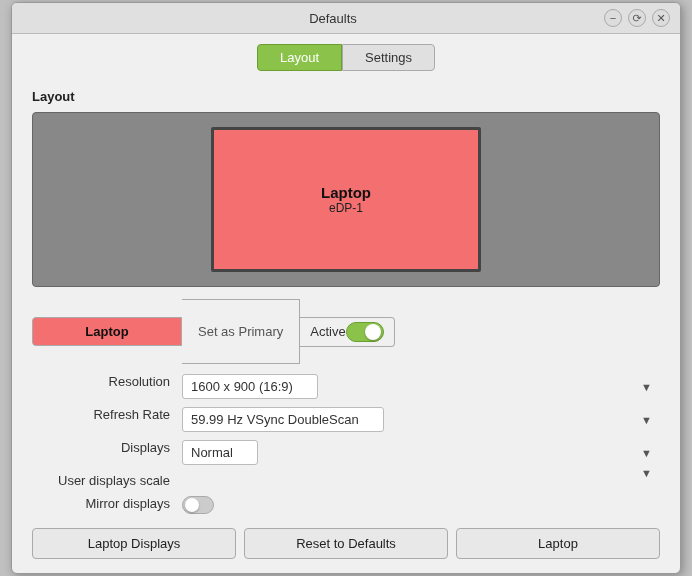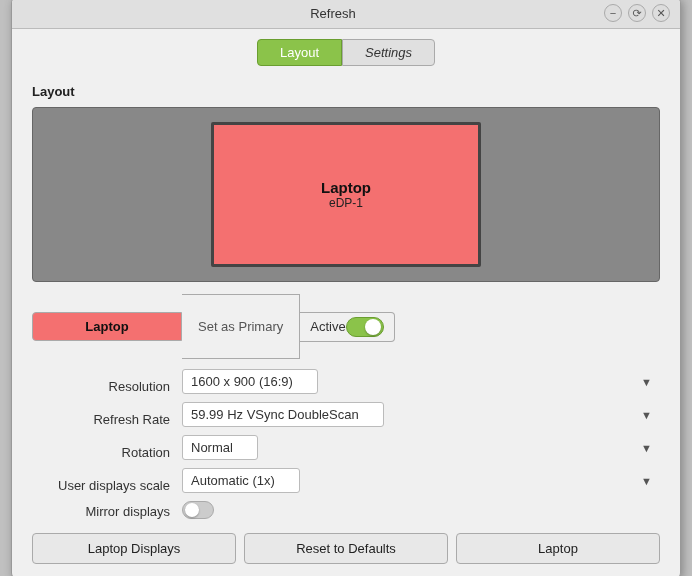--- a/index.html
+++ b/index.html
@@ -72,21 +72,20 @@
     .tab-btn.active {
       background: #8bc34a;
       color: #fff;
       border-color: #6a9e30;
     }
     .tab-btn:first-child {
       border-radius: 4px 0 0 4px;
     }
     .tab-btn:last-child {
       border-radius: 0 4px 4px 0;
-      font-style: italic;
     }
     .content {
       padding: 10px 20px 14px 20px;
     }
     .section-title {
       font-weight: bold;
       font-size: 13px;
       margin-bottom: 8px;
       color: #222;
     }
@@ -178,21 +177,21 @@
       height: 16px;
       background: white;
       border-radius: 50%;
       position: absolute;
       top: 1px;
       right: 2px;
       box-shadow: 0 1px 2px rgba(0,0,0,0.3);
     }
     .form-row {
       display: flex;
-      align-items: flex-end;
+      align-items: flex-start;
       margin-bottom: 8px;
     }
     .form-label {
       width: 150px;
       text-align: right;
       padding-right: 12px;
       color: #333;
       font-size: 13px;
       flex-shrink: 0;
     }
@@ -260,21 +259,21 @@
       text-align: center;
     }
   </style>
 </head>
 <body>
 
 <div class="window">
 
   <div class="titlebar">
     <div class="titlebar-left"></div>
-    <div class="titlebar-title">Refresh</div>
+    <div class="titlebar-title">Defaults</div>
     <div class="titlebar-controls">
       <div class="title-btn">−</div>
       <div class="title-btn">⟳</div>
       <div class="title-btn">✕</div>
     </div>
   </div>
 
   <div class="tab-bar">
     <button class="tab-btn active">Layout</button>
     <button class="tab-btn">Settings</button>
@@ -316,35 +315,32 @@
       <label class="form-label">Refresh Rate</label>
       <div class="select-wrapper">
         <select class="form-select">
           <option>59.99 Hz  VSync  DoubleScan</option>
         </select>
         <span class="select-arrow">▼</span>
       </div>
     </div>
 
     <div class="form-row">
-      <label class="form-label">Rotation</label>
+      <label class="form-label">Displays</label>
       <div class="select-wrapper">
         <select class="form-select">
           <option>Normal</option>
         </select>
         <span class="select-arrow">▼</span>
       </div>
     </div>
 
     <div class="form-row">
       <label class="form-label">User displays scale</label>
       <div class="select-wrapper">
-        <select class="form-select">
-          <option>Automatic (1x)</option>
-        </select>
         <span class="select-arrow">▼</span>
       </div>
     </div>
 
     <div class="form-row">
       <label class="form-label">Mirror displays</label>
       <div class="mirror-toggle">
         <div class="mirror-knob"></div>
       </div>
     </div>

